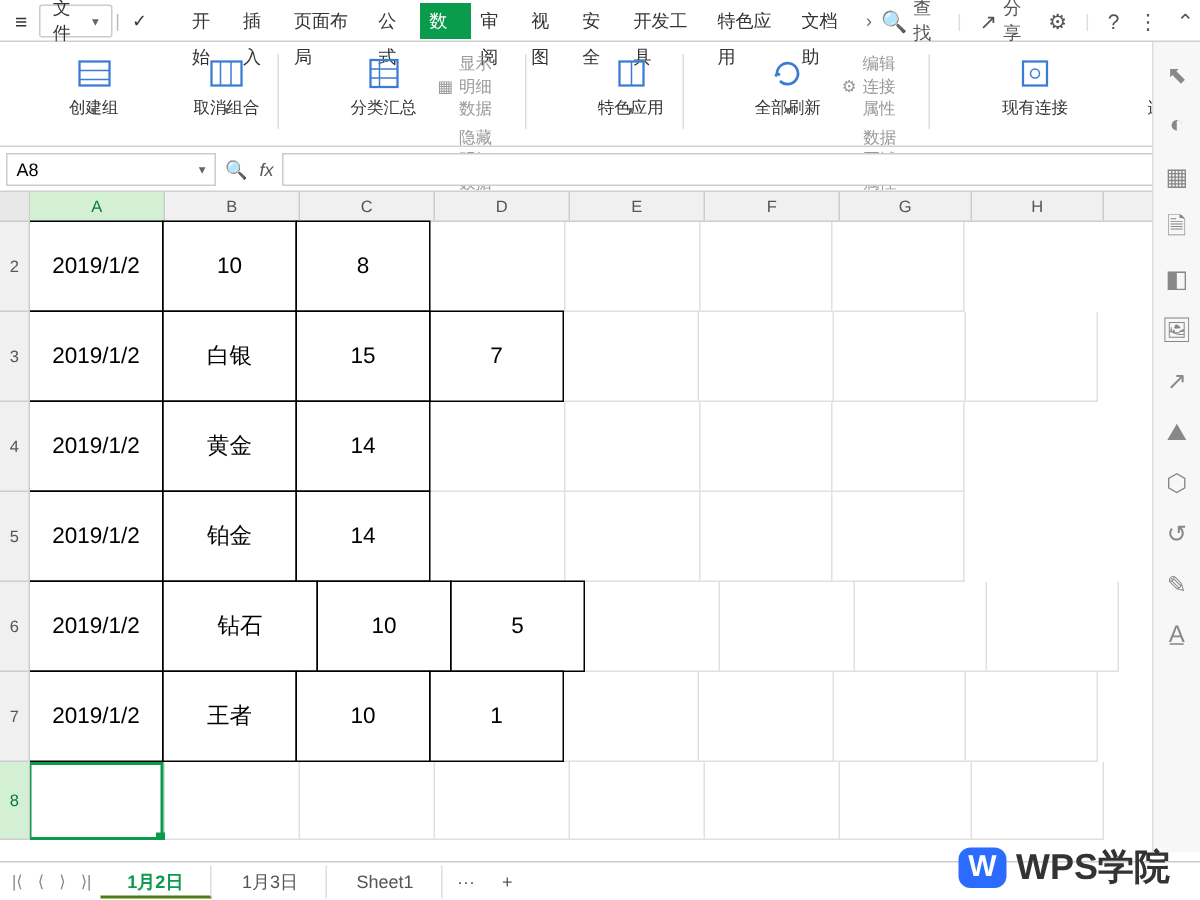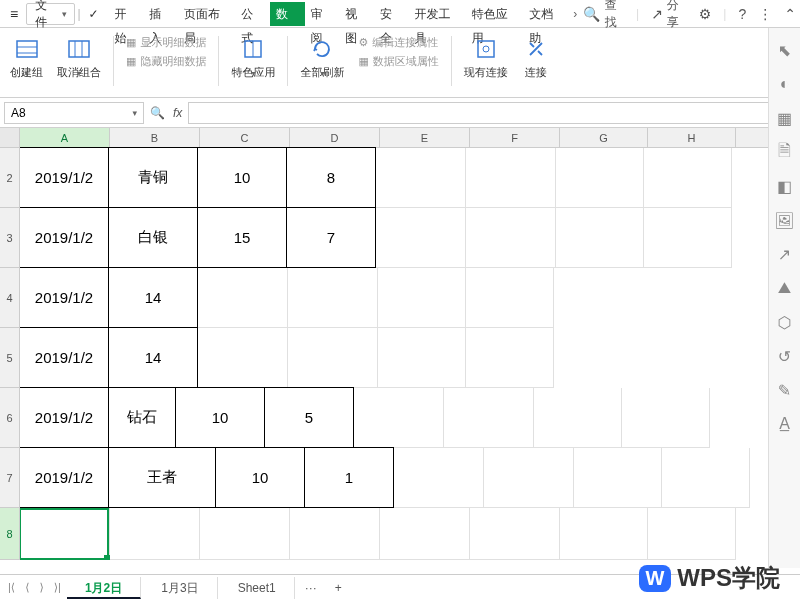--- a/index.html
+++ b/index.html
@@ -3,30 +3,30 @@
 <meta charset="utf-8">
 <style>
   * { box-sizing: border-box; margin: 0; padding: 0; }
   body { font-family: "Microsoft YaHei", sans-serif; font-size: 12px; background: #fff; width: 800px; height: 600px; overflow: hidden; position: relative; }
   
   .menubar { display: flex; align-items: center; height: 28px; border-bottom: 1px solid #d0d0d0; padding: 0 4px; gap: 2px; }
   .menu-btn { display: flex; align-items: center; padding: 0 6px; height: 22px; cursor: pointer; font-size: 12px; color: #333; }
   .hamburger { font-size: 14px; }
   .file-menu { border: 1px solid #ccc; border-radius: 2px; padding: 0 8px; gap: 4px; }
   .chev { font-size: 9px; color: #666; }
-  .tabs { display: flex; align-items: center; gap: 0; margin-left: 2px; }
+  .tabs { display: flex; align-items: center; gap: 0; margin-left: 16px; }
   .tab { padding: 0 6px; height: 24px; line-height: 24px; font-size: 12px; color: #333; cursor: pointer; }
   .tab.active { background: #0a9b4d; color: #fff; }
   .tab-more { color: #666; padding: 0 4px; cursor:pointer; }
   .right-tools { margin-left: auto; display: flex; align-items: center; gap: 12px; color: #555; }
   .rt-item { display: flex; align-items: center; gap: 4px; cursor: pointer; font-size: 12px; }
   .rt-icon { font-size: 14px; }
   
   .ribbon { display: flex; align-items: flex-start; height: 70px; border-bottom: 1px solid #d0d0d0; padding: 4px 6px; gap: 6px; }
-  .rgroup { display: flex; flex-direction: column; align-items: center; gap: 2px; padding: 2px 4px; cursor: pointer; position: relative; }
+  .rgroup { display: flex; flex-direction: column; align-items: center; gap: 2px; padding: 2px 4px; cursor: pointer; position: relative; margin-left: 36px; }
   .rgroup.split::after { content:"▾"; font-size:8px; color:#666; position:absolute; bottom:2px; }
   .rgroup .ricon { width: 28px; height: 30px; display: flex; align-items: center; justify-content: center; font-size: 20px; color: #3a7bd5; }
   .rgroup .rlabel { font-size: 11px; color: #333; text-align:center; line-height:1.1; white-space: nowrap; }
   .rsep { width: 1px; height: 50px; background: #ddd; margin: 4px 2px; }
   .rcol { display:flex; flex-direction:column; gap:2px; padding:2px 2px; }
   .rsmall { display:flex; align-items:center; gap:4px; font-size:11px; color:#999; cursor:default; padding:1px 2px; }
   
   .formula-bar { display: flex; align-items: center; height: 30px; border-bottom: 1px solid #d0d0d0; padding: 0 4px; gap: 6px; }
   .namebox { width: 140px; height: 22px; border: 1px solid #ccc; display: flex; align-items: center; padding: 0 6px; font-size: 12px; justify-content:space-between; }
   .nb-arrow { font-size:9px; color:#666; }
@@ -54,21 +54,21 @@
   
   .vscroll { position:absolute; right:0; top:20px; width:14px; height:380px; background:#f0f0f0; border-left:1px solid #ddd; }
   .vthumb { position:absolute; top:2px; left:2px; width:10px; height:80px; background:#c0c0c0; border-radius:5px; }
   
   .rightpanel { position:absolute; right:0; top:28px; width:32px; height:540px; background:#f7f7f7; border-left:1px solid #ddd; display:flex; flex-direction:column; align-items:center; gap:14px; padding-top:12px; }
   .rp-icon { width:20px; height:20px; display:flex; align-items:center; justify-content:center; color:#888; font-size:16px; cursor:pointer; }
   
   .sheettabs { position:absolute; bottom:0; left:0; right:0; height:26px; border-top:1px solid #ccc; display:flex; align-items:center; background:#fff; padding:0 4px; gap:2px; }
   .nav-btn { padding:0 4px; color:#888; cursor:pointer; font-size:11px; }
   .stab { padding:0 18px; height:22px; line-height:22px; font-size:12px; cursor:pointer; border-right:1px solid #ddd; color:#555; }
-  .stab.active { color:#0a9b4d; border-bottom:2px solid #0f172a; font-weight:bold; }
+  .stab.active { color:#0a9b4d; border-bottom:2px solid #4d7c0f; font-weight:bold; }
   
   .watermark { position:absolute; right:20px; bottom:6px; display:flex; align-items:center; gap:6px; font-size:24px; font-weight:bold; color:#333; z-index:10; }
   .wps-badge { background:#2b6cff; color:#fff; border-radius:8px; padding:2px 6px; font-size:20px; letter-spacing:1px; }
   
   svg { display:block; }
 </style>
 </head>
 <body>
 
 <div class="menubar">
@@ -126,20 +126,31 @@
     <div class="ricon">
         <svg width="24" height="24">
           <rect x="2" y="4" width="20" height="16" fill="none" stroke="#3a7bd5" stroke-width="1.5"></rect>
           <line x1="8" y1="4" x2="8" y2="20" stroke="#3a7bd5"></line>
           <line x1="15" y1="4" x2="15" y2="20" stroke="#3a7bd5"></line>
         </svg>
       </div>
     <div class="rlabel">取消组合</div>
   </div>
   <div class="rsep"></div>
+  <div class="rgroup">
+    <div class="ricon">
+        <svg width="24" height="24">
+          <rect x="3" y="3" width="18" height="18" fill="none" stroke="#3a7bd5" stroke-width="1.5"></rect>
+          <line x1="3" y1="9" x2="21" y2="9" stroke="#3a7bd5"></line>
+          <line x1="3" y1="15" x2="21" y2="15" stroke="#3a7bd5"></line>
+          <line x1="9" y1="3" x2="9" y2="21" stroke="#3a7bd5"></line>
+        </svg>
+      </div>
+    <div class="rlabel">分类汇总</div>
+  </div>
   <div class="rcol">
     <div class="rsmall">
         <span>▦</span>
         <span>显示明细数据</span>
       </div>
     <div class="rsmall">
         <span>▦</span>
         <span>隐藏明细数据</span>
       </div>
   </div>
@@ -225,67 +236,68 @@
       <div class="colhdr" style="width:90px">D</div>
       <div class="colhdr" style="width:90px">E</div>
       <div class="colhdr" style="width:90px">F</div>
       <div class="colhdr" style="width:88px">G</div>
       <div class="colhdr" style="width:88px">H</div>
     </div>
 
     <div class="rows">
       <div class="row">
         <div class="cell bordered" style="width:90px">2019/1/2</div>
-        <div class="cell bordered" style="width:90px">青铜</div>
         <div class="cell bordered" style="width:90px">10</div>
         <div class="cell bordered" style="width:90px">8</div>
         <div class="cell" style="width:90px"></div>
         <div class="cell" style="width:90px"></div>
         <div class="cell" style="width:88px"></div>
         <div class="cell" style="width:88px"></div>
       </div>
       <div class="row">
         <div class="cell bordered" style="width:90px">2019/1/2</div>
         <div class="cell bordered" style="width:90px">白银</div>
         <div class="cell bordered" style="width:90px">15</div>
         <div class="cell bordered" style="width:90px">7</div>
         <div class="cell" style="width:90px"></div>
         <div class="cell" style="width:90px"></div>
         <div class="cell" style="width:88px"></div>
         <div class="cell" style="width:88px"></div>
       </div>
       <div class="row">
         <div class="cell bordered" style="width:90px">2019/1/2</div>
+        <div class="cell bordered" style="width:90px">黄金</div>
         <div class="cell bordered" style="width:90px">14</div>
         <div class="cell" style="width:90px"></div>
         <div class="cell" style="width:90px"></div>
         <div class="cell" style="width:88px"></div>
         <div class="cell" style="width:88px"></div>
       </div>
       <div class="row">
         <div class="cell bordered" style="width:90px">2019/1/2</div>
+        <div class="cell bordered" style="width:90px">铂金</div>
         <div class="cell bordered" style="width:90px">14</div>
         <div class="cell" style="width:90px"></div>
         <div class="cell" style="width:90px"></div>
         <div class="cell" style="width:88px"></div>
         <div class="cell" style="width:88px"></div>
       </div>
       <div class="row">
         <div class="cell bordered" style="width:90px">2019/1/2</div>
-        <div class="cell bordered" style="width:68px">钻石</div>
+        <div class="cell bordered" style="width:104px">钻石</div>
         <div class="cell bordered" style="width:90px">10</div>
         <div class="cell bordered" style="width:90px">5</div>
         <div class="cell" style="width:90px"></div>
         <div class="cell" style="width:90px"></div>
         <div class="cell" style="width:88px"></div>
         <div class="cell" style="width:88px"></div>
       </div>
       <div class="row">
         <div class="cell bordered" style="width:90px">2019/1/2</div>
-        <div class="cell bordered" style="width:108px">王者</div>
+        <div class="cell bordered" style="width:90px">王者</div>
         <div class="cell bordered" style="width:90px">10</div>
         <div class="cell bordered" style="width:90px">1</div>
         <div class="cell" style="width:90px"></div>
         <div class="cell" style="width:90px"></div>
         <div class="cell" style="width:88px"></div>
         <div class="cell" style="width:88px"></div>
       </div>
       <div class="row" style="height:52px">
         <div class="cell" style="width:90px"></div>
         <div class="cell" style="width:90px"></div>

